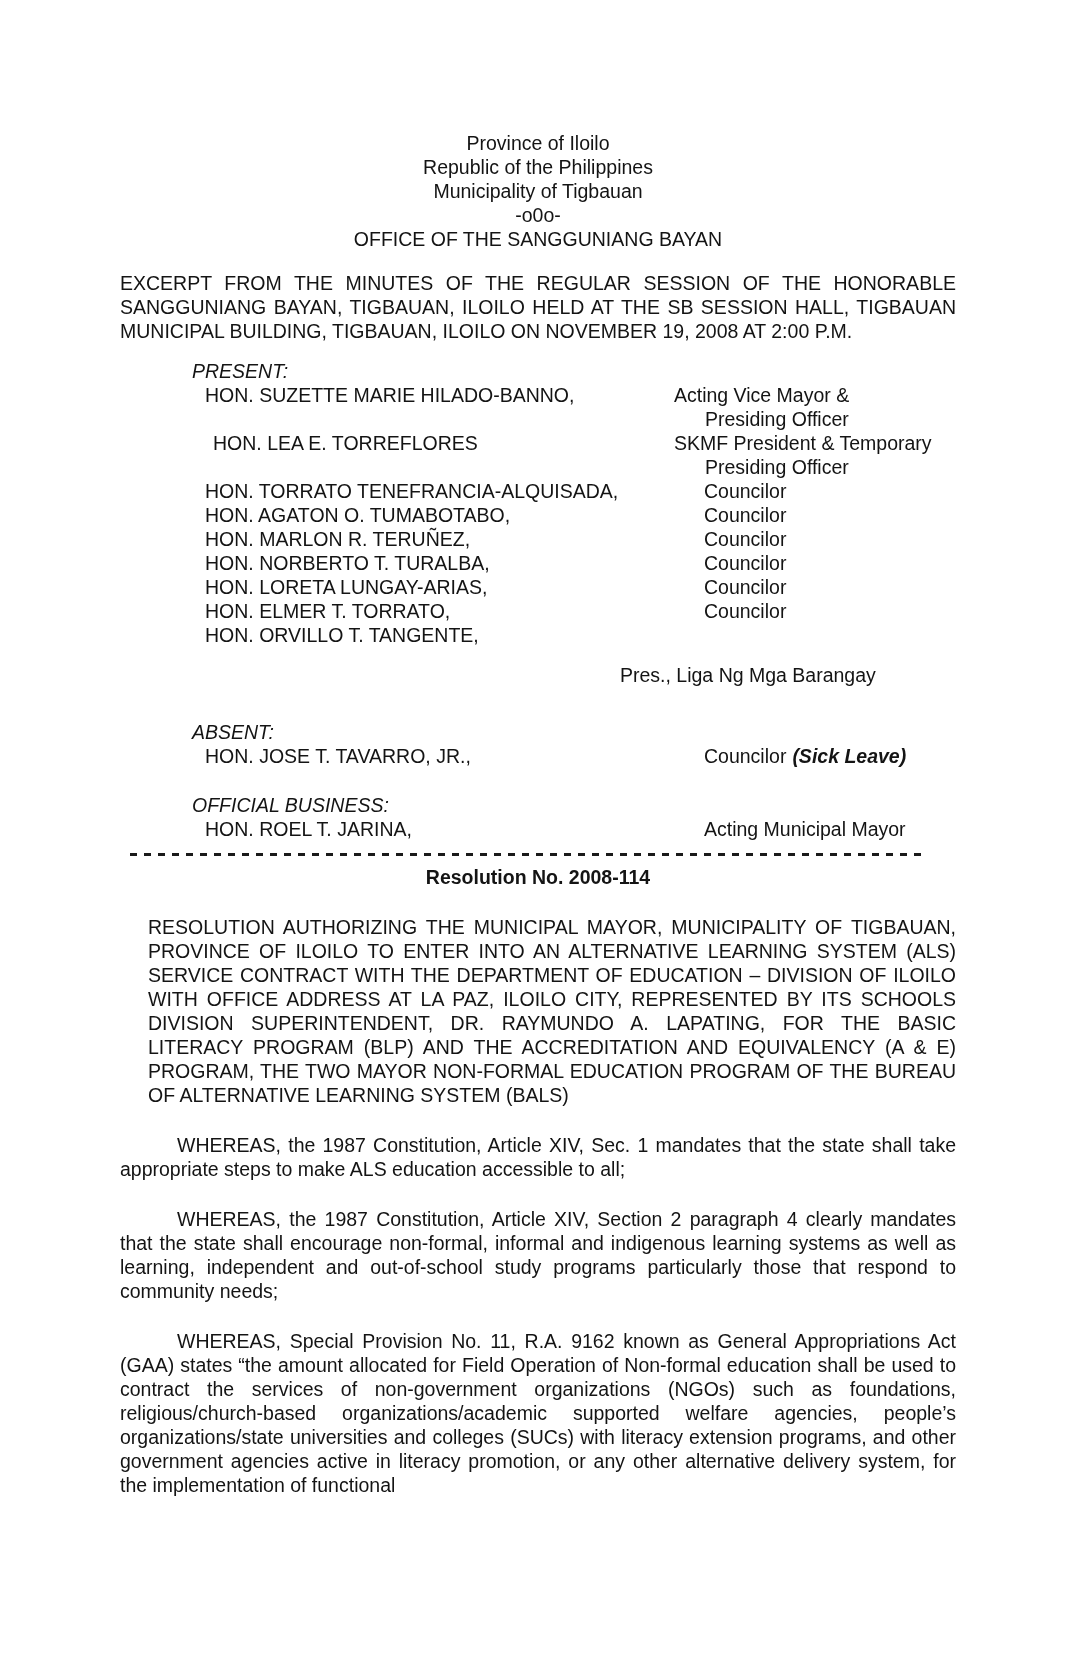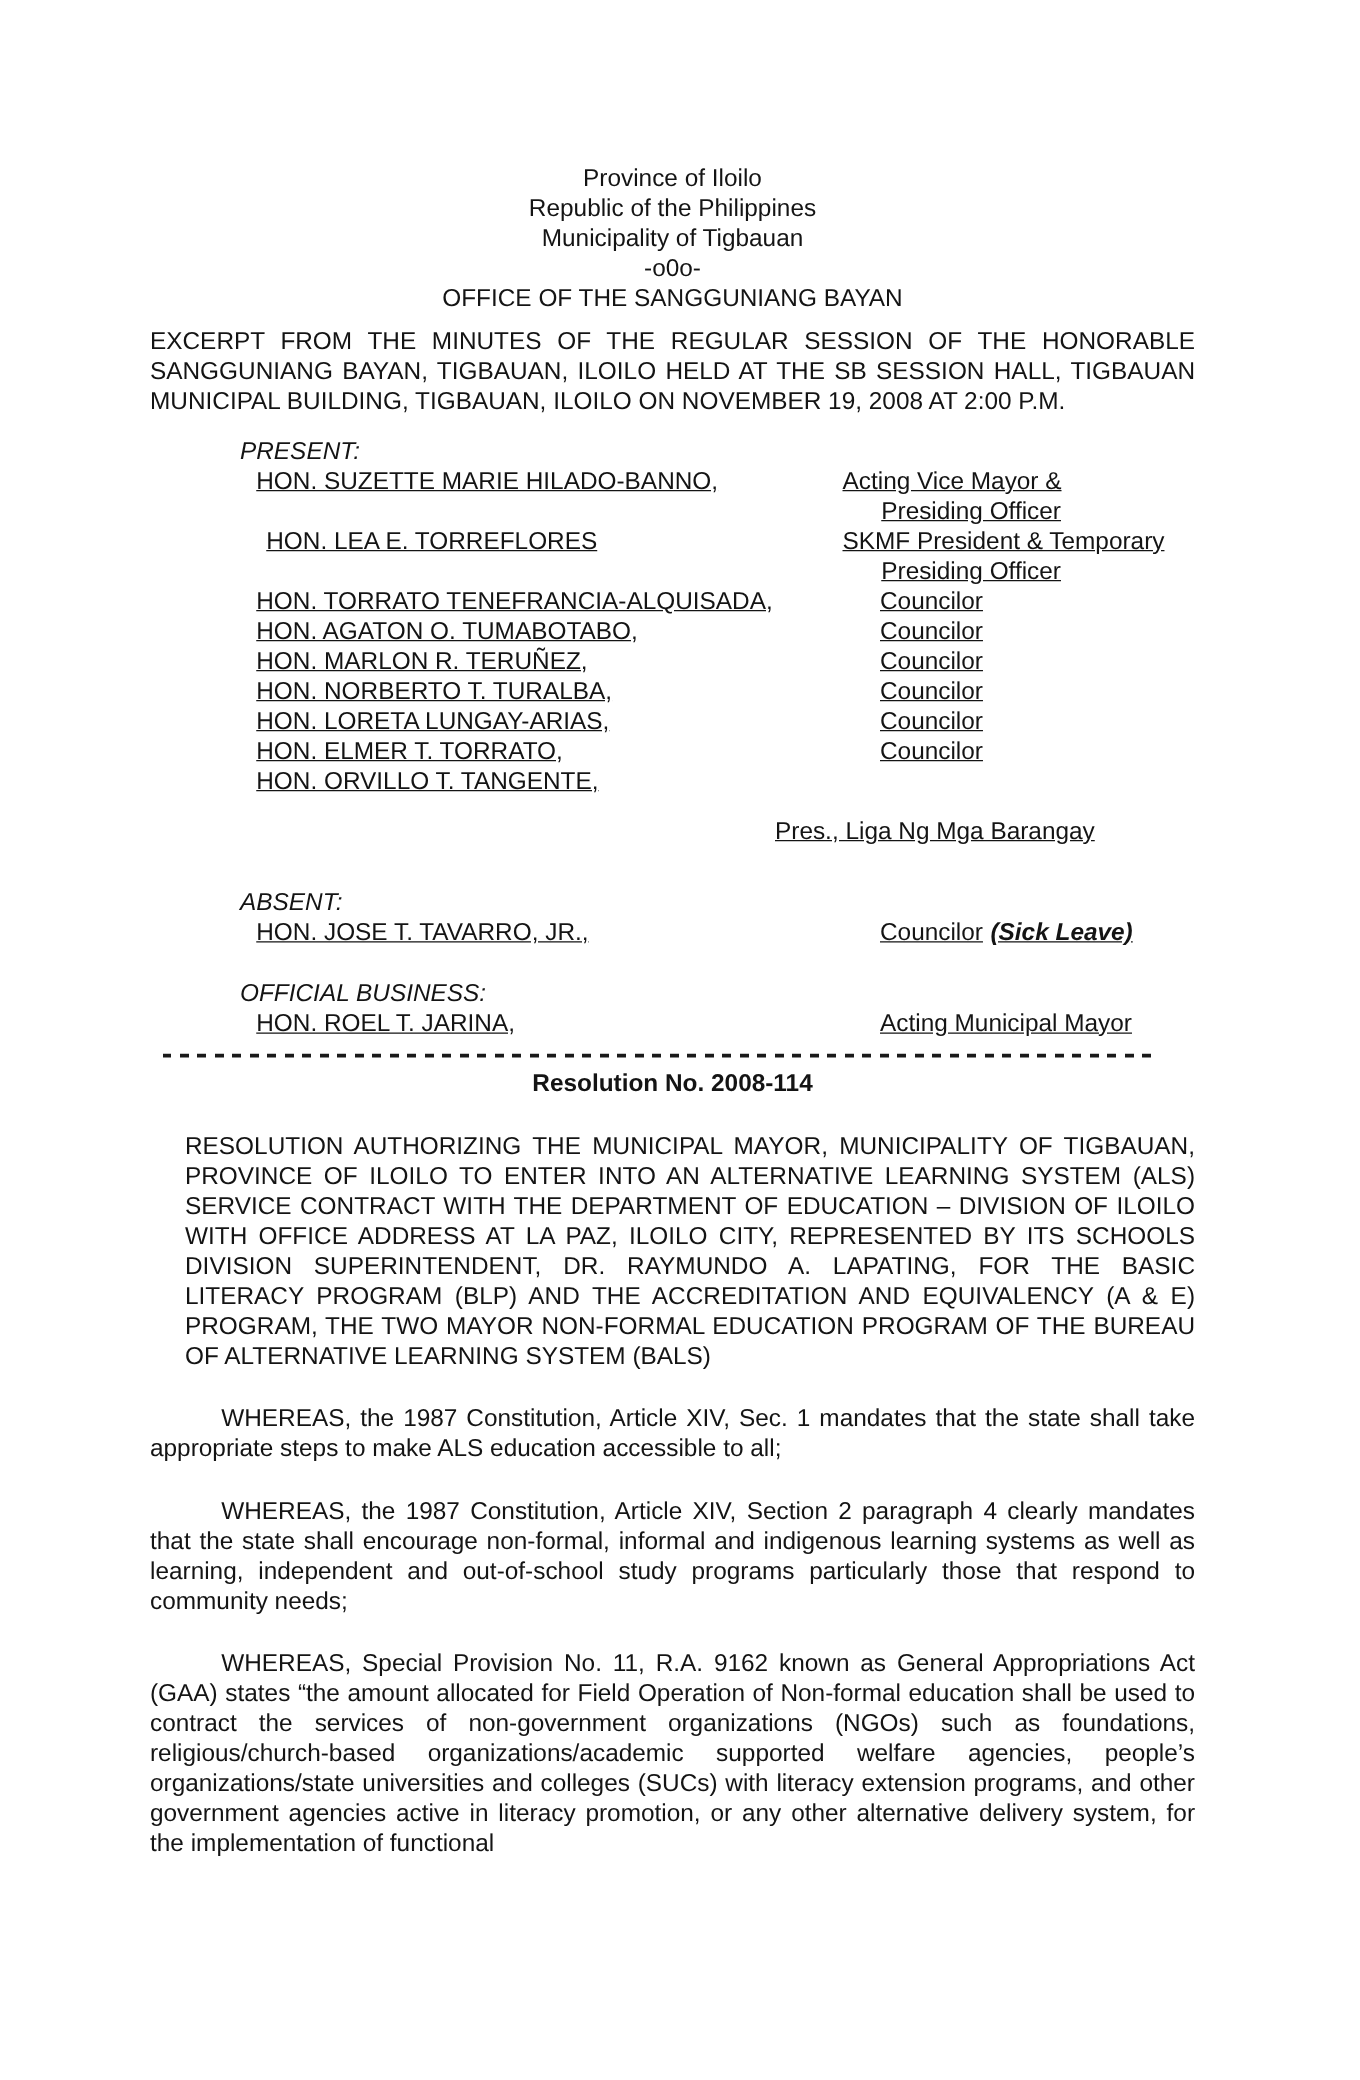--- a/index.html
+++ b/index.html
@@ -24,34 +24,33 @@
     overflow: hidden;
   }
   .doc-header {
     text-align: center;
   }
   .doc-header .hline { white-space: nowrap; }
   .para {
     text-align: justify;
   }
   .excerpt {
-    margin-top: 10px;
+    margin-top: 20px;
   }
   .section-label {
     margin-left: 72px;
     font-weight: normal;
     font-style: italic;
   }
   .sec-present { margin-top: 16px; }
   .sec-absent  { margin-top: 33px; }
   .sec-ob      { margin-top: 25px; }
   .member-row {
     display: flex;
     align-items: flex-start;
-    text-decoration: underline;
   }
   .member-name {
     box-sizing: border-box;
     margin-left: 85px;
     width: 499px;
     flex: 0 0 auto;
     white-space: nowrap;
   }
   .name-pad { padding-left: 8px; }
   .role-block { flex: 0 0 auto; }

